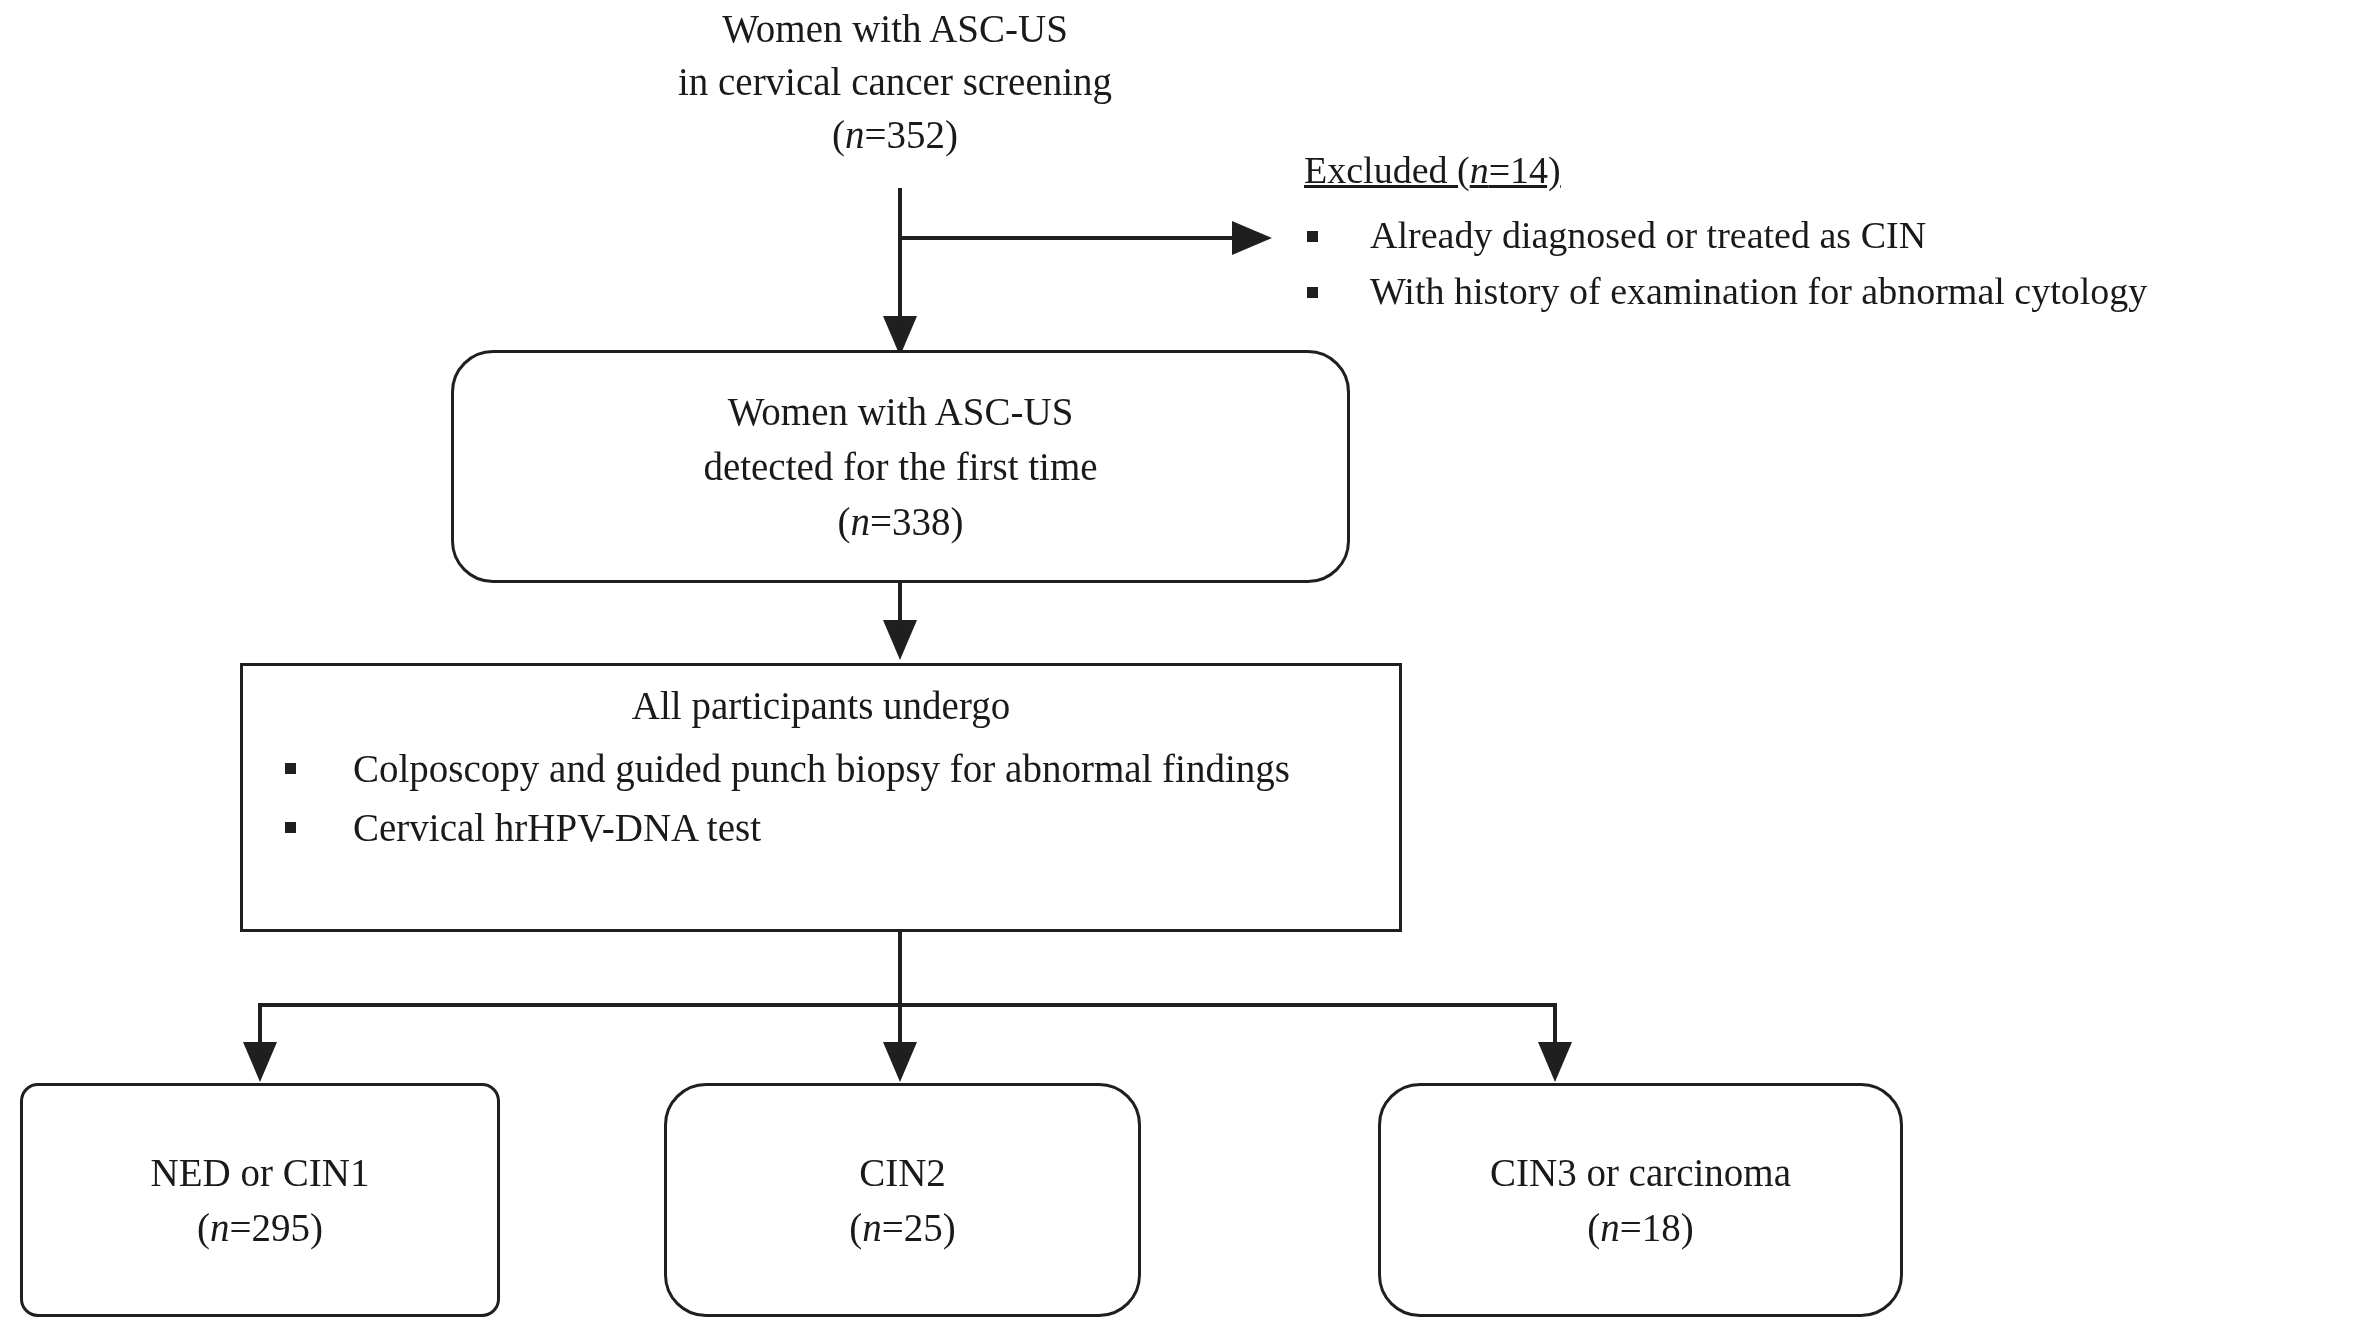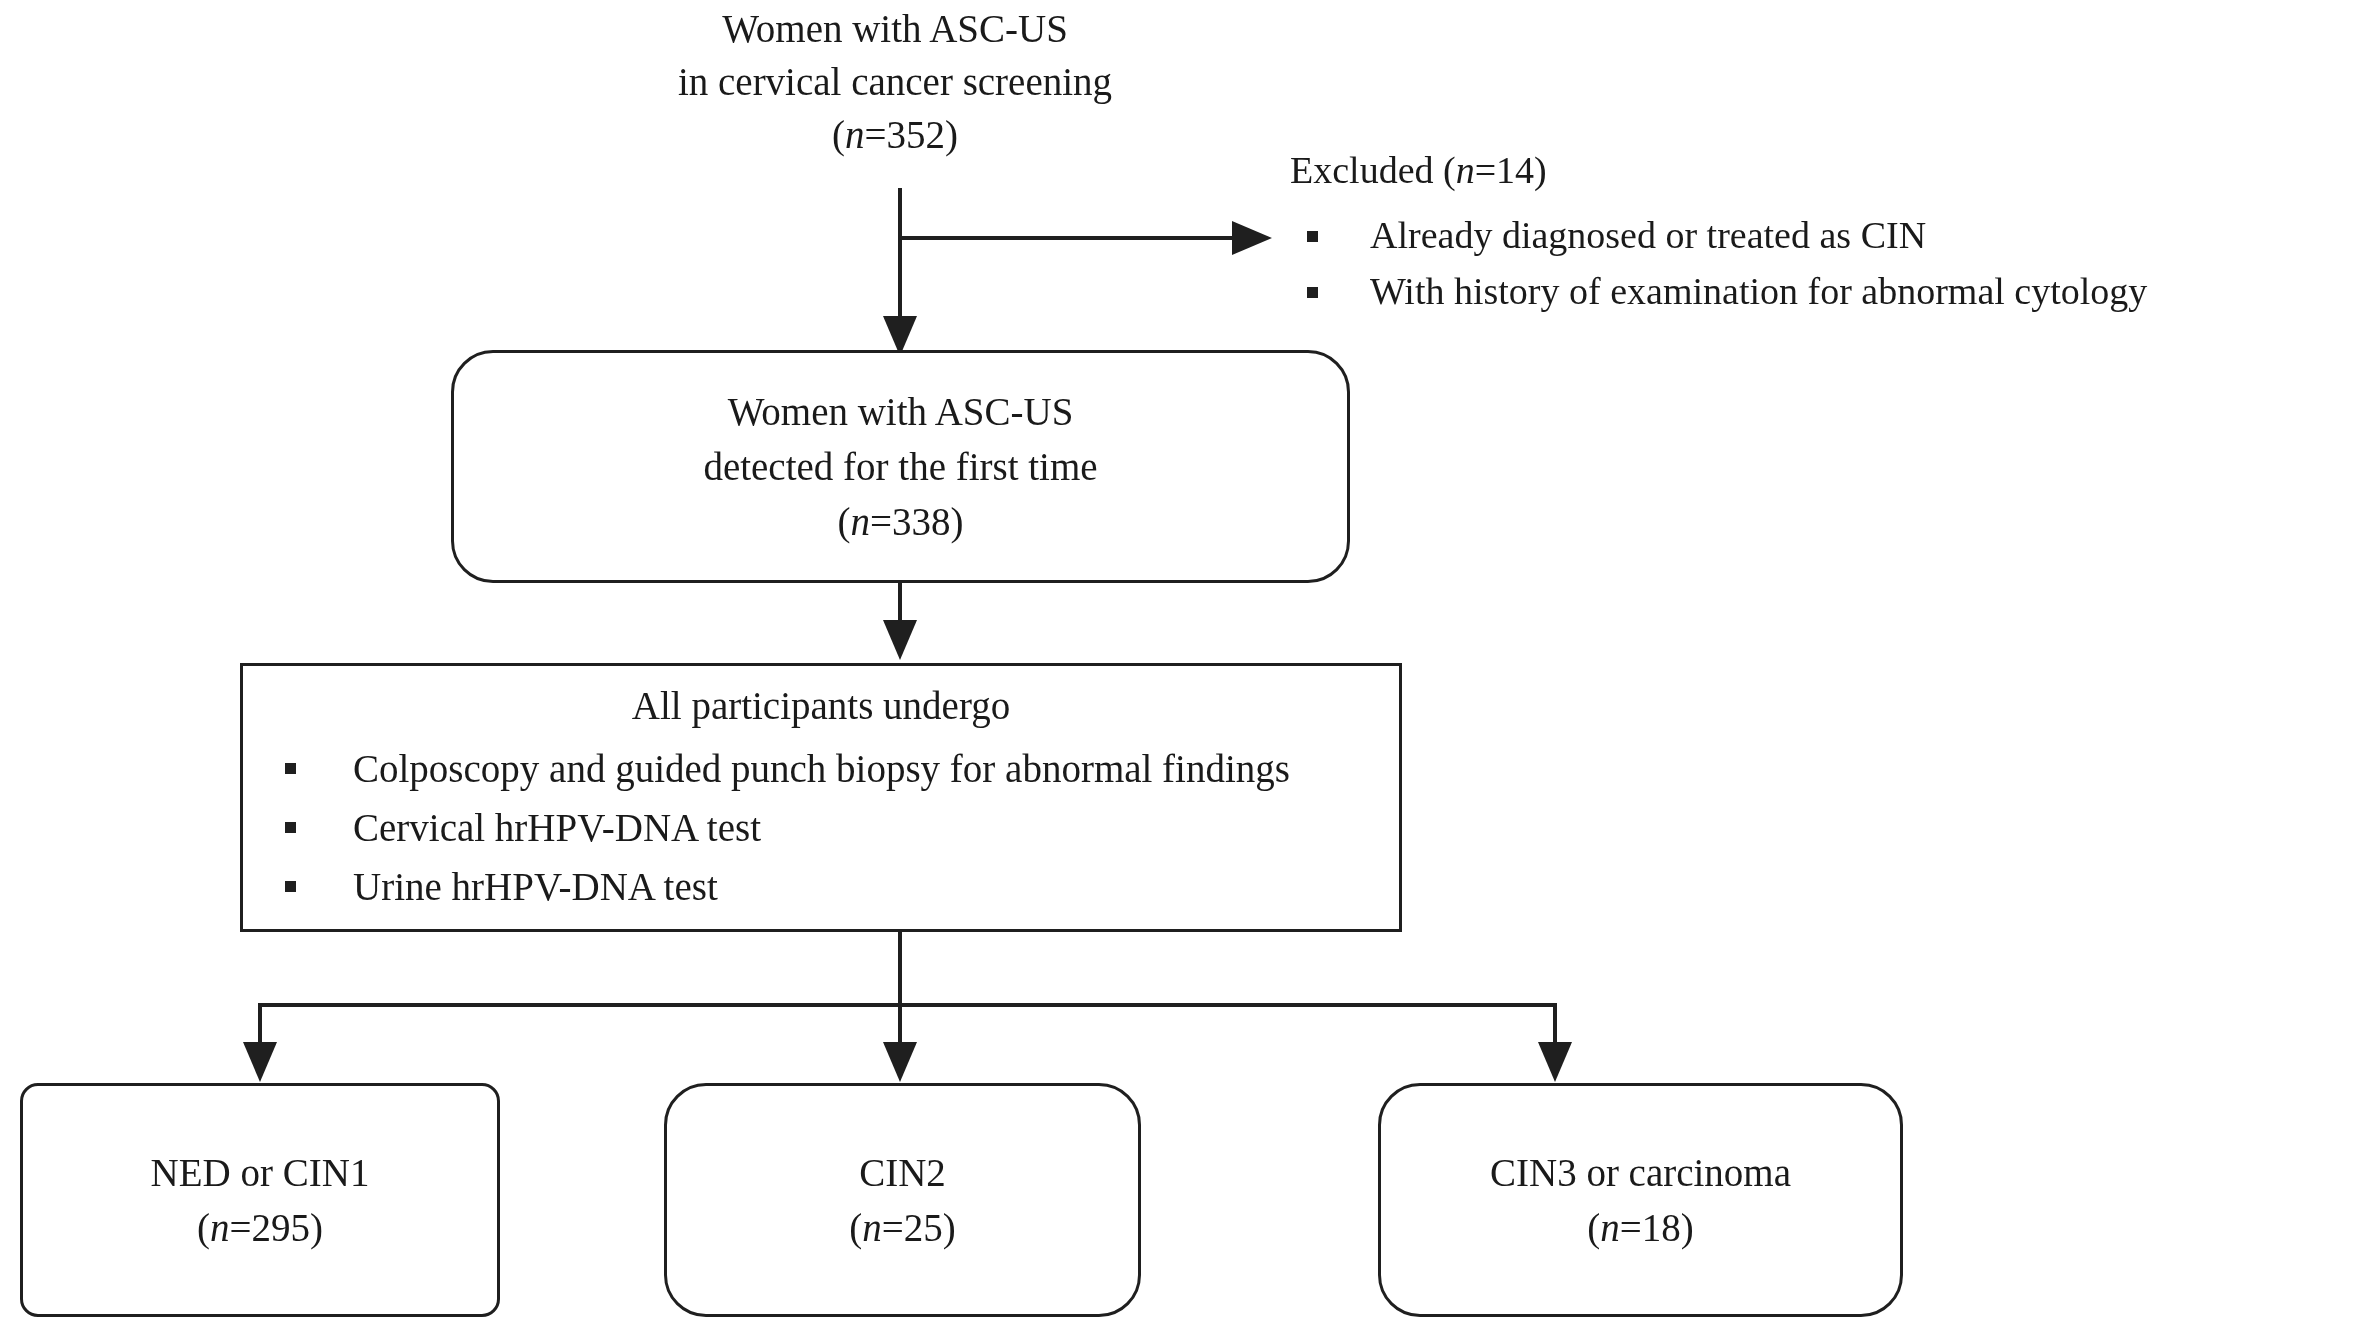--- a/index.html
+++ b/index.html
@@ -74,21 +74,21 @@
     background: var(--line, #1f1f1f);
   }
   .rect-box ul.bullets { margin-top: 8px; }
   .rect-box ul.bullets li { padding-left: 110px; }
   .rect-box ul.bullets li::before { left: 42px; }
 
   .excluded {
     left: 1285px; top: 145px; width: 1094px;
     font-size: 38px;
   }
-  .excluded .heading { line-height: 50px; margin-left: 5px; }
+  .excluded .heading { line-height: 50px; margin-left: 19px; text-decoration: underline; }
   .excluded ul.bullets { margin-top: 12px; }
   .excluded ul.bullets li { padding-left: 85px; line-height: 56px; }
   .excluded ul.bullets li::before { left: 22px; }
 
   .outcome { font-size: 39px; line-height: 55px; }
   .outcome-a { left: 20px;   top: 1083px; width: 480px; height: 234px; border-radius: 18px; }
   .outcome-b { left: 664px;  top: 1083px; width: 477px; height: 234px; }
   .outcome-c { left: 1366px; top: 1083px; width: 525px; height: 234px; margin-left: 12px; }
 
   i { font-style: italic; }
@@ -138,21 +138,20 @@
     <div>Women with ASC-US</div>
     <div>detected for the first time</div>
     <div>(<i>n</i>=338)</div>
   </div>
 
   <div class="node rect-box">
     <div class="title">All participants undergo</div>
     <ul class="bullets">
       <li>Colposcopy and guided punch biopsy for abnormal findings</li>
       <li>Cervical hrHPV-DNA test</li>
-      <li>Urine hrHPV-DNA test</li>
     </ul>
   </div>
 
   <div class="node rounded-box outcome outcome-a">
     <div>NED or CIN1</div>
     <div>(<i>n</i>=295)</div>
   </div>
   <div class="node rounded-box outcome outcome-b">
     <div>CIN2</div>
     <div>(<i>n</i>=25)</div>

